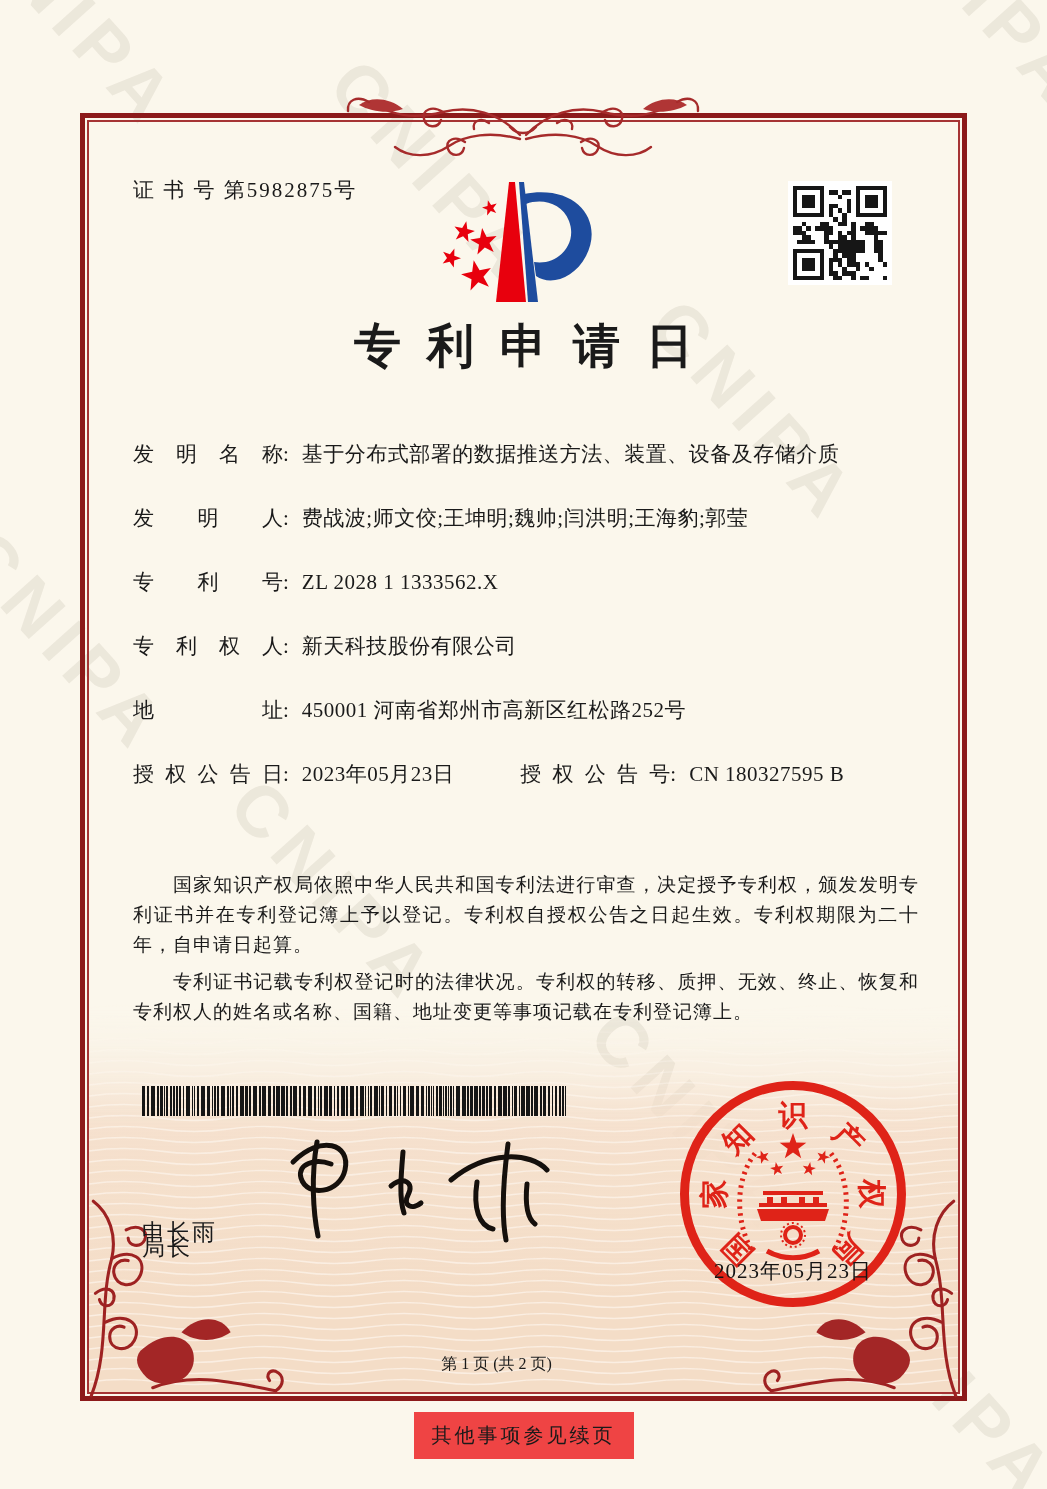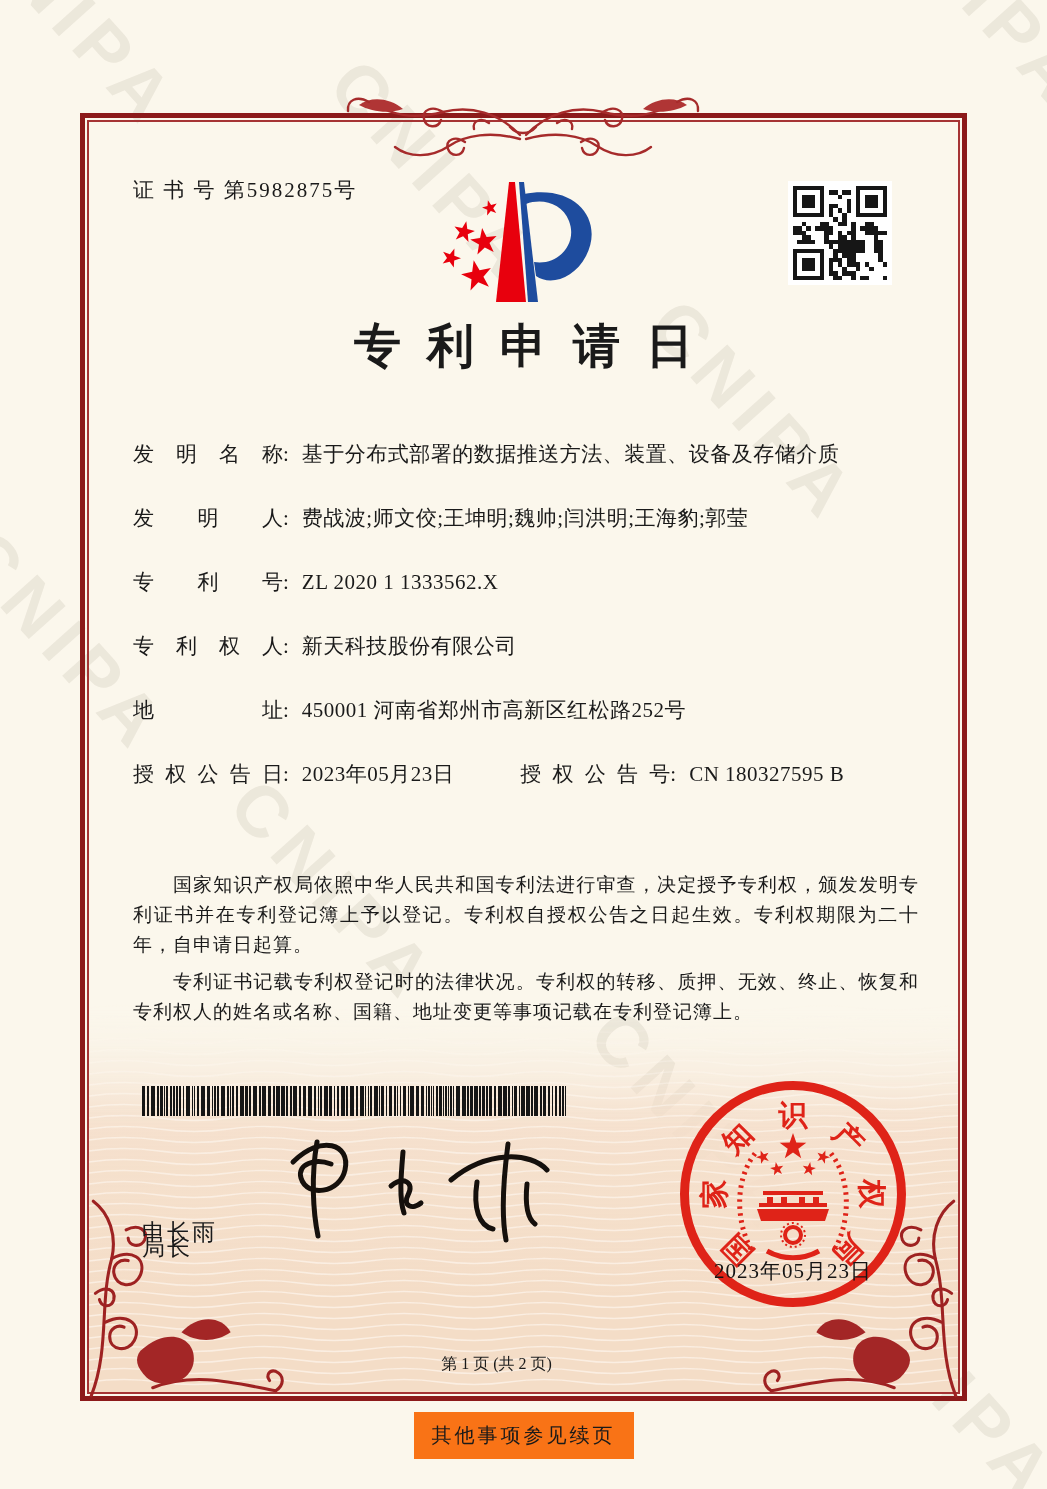--- a/index.html
+++ b/index.html
@@ -75,21 +75,21 @@
           font-size:29px;font-weight:bold;color:#df2318;text-align:center;line-height:34px;}
   .emblem{position:absolute;left:47px;top:30px;width:132px;height:150px;}
   .emblem path,.emblem rect{fill:#df2318;}
   .emblem .st{fill:none;stroke:#df2318;}
   .seal-date{position:absolute;left:0;right:0;top:176px;text-align:center;
              font-size:21px;color:#141414;letter-spacing:1px;}
 
   .page-num{position:absolute;left:80px;width:833px;top:1354px;text-align:center;
             font-size:16px;z-index:4;}
   .cont-note{position:absolute;left:50%;transform:translateX(-50%);top:1412px;
-             background:#f97316;padding:10px 18px;font-size:20px;letter-spacing:3px;z-index:4;}
+             background:#ef4444;padding:10px 18px;font-size:20px;letter-spacing:3px;z-index:4;}
 </style>
 </head>
 <body>
 
 <div class="page">
 
   <div class="wm-layer" id="wm-layer">
       <div class="wm" style="left: -60px; top: -25px;">CNIPA</div>
       <div class="wm" style="left: 300px; top: 130px;">CNIPA</div>
       <div class="wm" style="left: 620px; top: 370px;">CNIPA</div>
@@ -336,21 +336,21 @@
         <rect x="1" y="15" width="5" height="5" fill="#ffffff"></rect>
         <rect x="2" y="16" width="3" height="3" fill="#161616"></rect>
       </svg>
   </div>
 
   <div class="title">专利申请日</div>
 
   <div class="fields" id="fields-box">
       <div class="frow"><span class="flabel"><span class="fjust">发明名称</span><span class="fcolon">:</span></span><span class="fvalue">基于分布式部署的数据推送方法、装置、设备及存储介质</span></div>
       <div class="frow"><span class="flabel"><span class="fjust">发明人</span><span class="fcolon">:</span></span><span class="fvalue">费战波;师文佼;王坤明;魏帅;闫洪明;王海豹;郭莹</span></div>
-      <div class="frow"><span class="flabel"><span class="fjust">专利号</span><span class="fcolon">:</span></span><span class="fvalue">ZL 2020 1 1333562.X</span></div>
+      <div class="frow"><span class="flabel"><span class="fjust">专利号</span><span class="fcolon">:</span></span><span class="fvalue">ZL 2028 1 1333562.X</span></div>
       <div class="frow"><span class="flabel"><span class="fjust">专利权人</span><span class="fcolon">:</span></span><span class="fvalue">新天科技股份有限公司</span></div>
       <div class="frow"><span class="flabel"><span class="fjust">地址</span><span class="fcolon">:</span></span><span class="fvalue">450001 河南省郑州市高新区红松路252号</span></div>
       <div class="frow"><span class="flabel"><span class="fjust">授权公告日</span><span class="fcolon">:</span></span><span class="fvalue">2023年05月23日</span><span class="flabel"><span class="fjust">授权公告号</span><span class="fcolon">:</span></span><span class="fvalue">CN 180327595 B</span></div>
     </div>
 
   <div class="body-text">
     <p>国家知识产权局依照中华人民共和国专利法进行审查，决定授予专利权，颁发发明专利证书并在专利登记簿上予以登记。专利权自授权公告之日起生效。专利权期限为二十年，自申请日起算。</p>
     <p>专利证书记载专利权登记时的法律状况。专利权的转移、质押、无效、终止、恢复和专利权人的姓名或名称、国籍、地址变更等事项记载在专利登记簿上。</p>
   </div>
 

